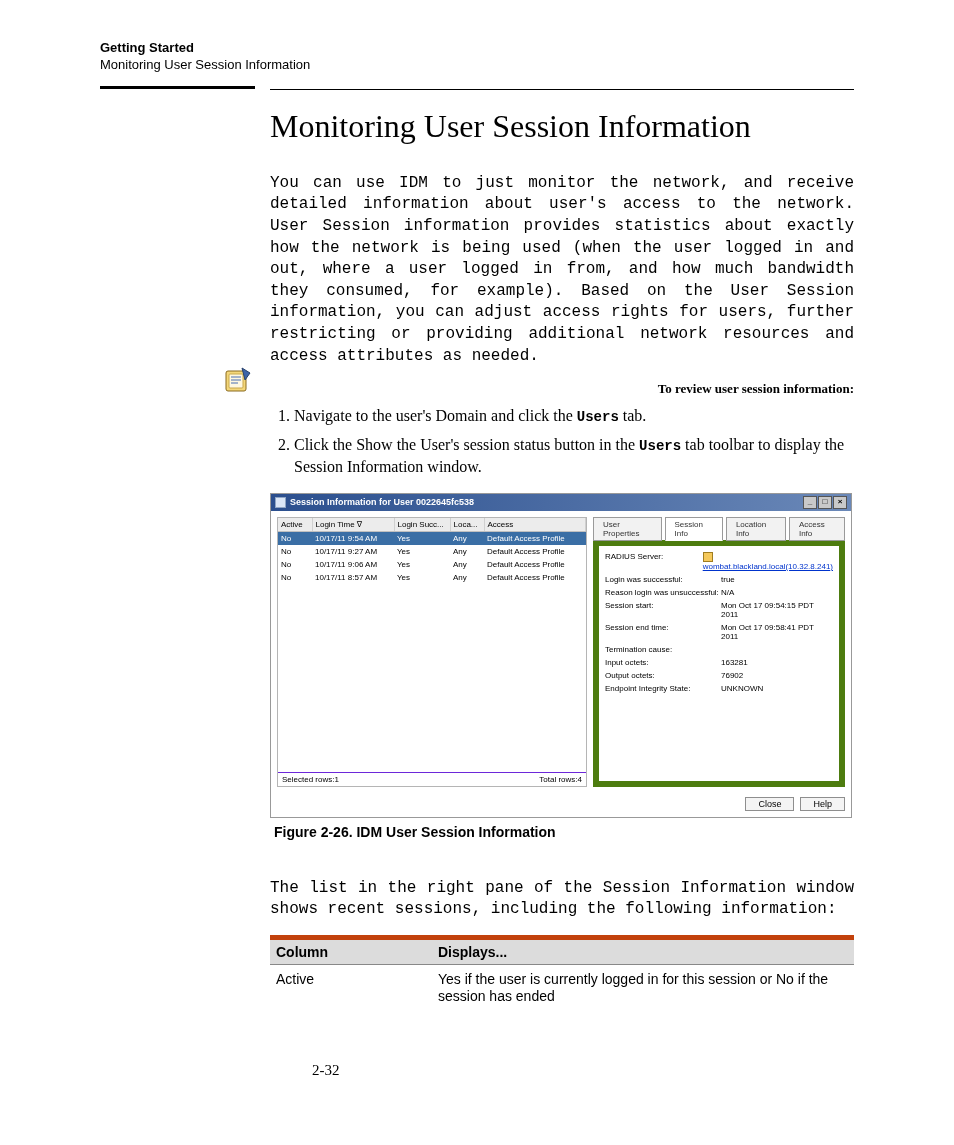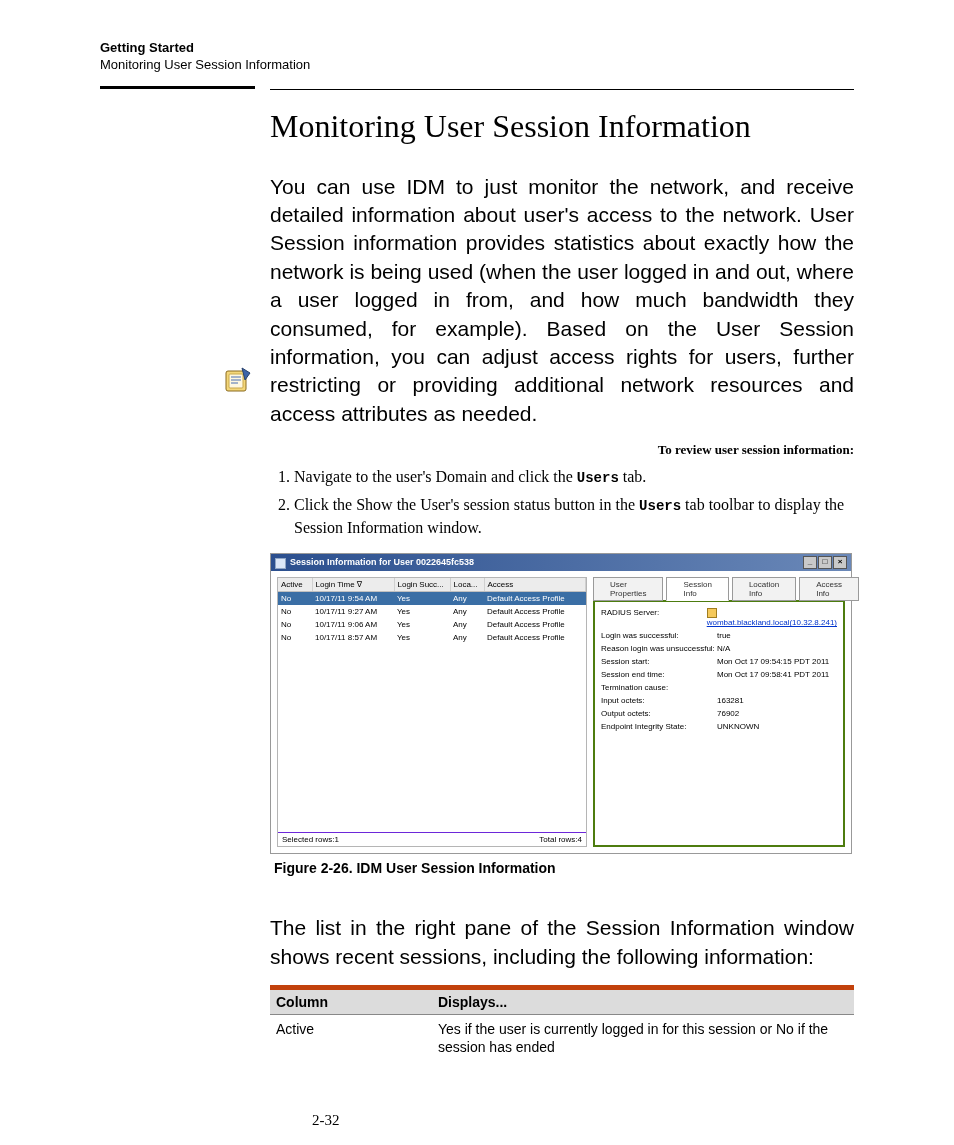--- a/index.html
+++ b/index.html
@@ -31,22 +31,22 @@
     border-top: 1px solid #000;
     padding-top: 18px;
   }
   h1 {
     font-family: "Times New Roman", Times, serif;
     font-weight: normal;
     font-size: 32px;
     margin: 0 0 28px 0;
   }
   p.body {
-    font-family: Liberation Sans, sans-serif;
-    font-size: 21px;
+    font-family: Liberation Mono, monospace;
+    font-size: 16px;
     line-height: 1.35;
     margin: 8px 0 14px 0;
     text-align: justify;
   }
   .subhead {
     font-family: "Times New Roman", Times, serif;
     font-weight: bold;
     font-size: 13px;
     margin: 0 0 8px 0;
     text-align: right;
@@ -145,32 +145,32 @@
     flex-direction: column;
   }
   .tabs {
     display: flex;
     gap: 3px;
     margin-bottom: -1px;
     font-size: 8px;
   }
   .tabs .tab {
     border: 1px solid #9a9a9a;
-    padding: 2px 16px;
+    padding: 2px 9px;
     background: #f2f2f2;
     color: #333;
     border-bottom: 1px solid #9a9a9a;
     position: relative;
   }
   .tabs .tab.active {
     background: #fff;
     border-bottom-color: #fff;
   }
   .tabpanel {
-    border: 2px solid #4d7c0f;
+    border: 6px solid #4d7c0f;
     flex: 1;
     padding: 6px 6px;
     font-size: 8px;
     background: #fff;
   }
   .kv { display: flex; margin-bottom: 4px; }
   .kv .k { width: 116px; }
   .kv .v { flex: 1; }
   .kv .v.link { color: #0033cc; text-decoration: underline; }
   .btnbar {
@@ -368,20 +368,24 @@
                 <div class="k">Output octets:</div>
                 <div class="v">76902</div>
               </div>
               <div class="kv">
                 <div class="k">Endpoint Integrity State:</div>
                 <div class="v">UNKNOWN</div>
               </div>
             </div>
         </div>
       </div>
+      <div class="btnbar">
+        <button>Close</button>
+        <button>Help</button>
+      </div>
     </div>
 
     <div class="figcap">Figure 2-26. IDM User Session Information</div>
 
     <p class="body">The list in the right pane of the Session Information window shows recent sessions, including the following information:</p>
 
     <table class="coltable">
       <thead>
           <tr>
         <th style="width:150px">Column</th>

